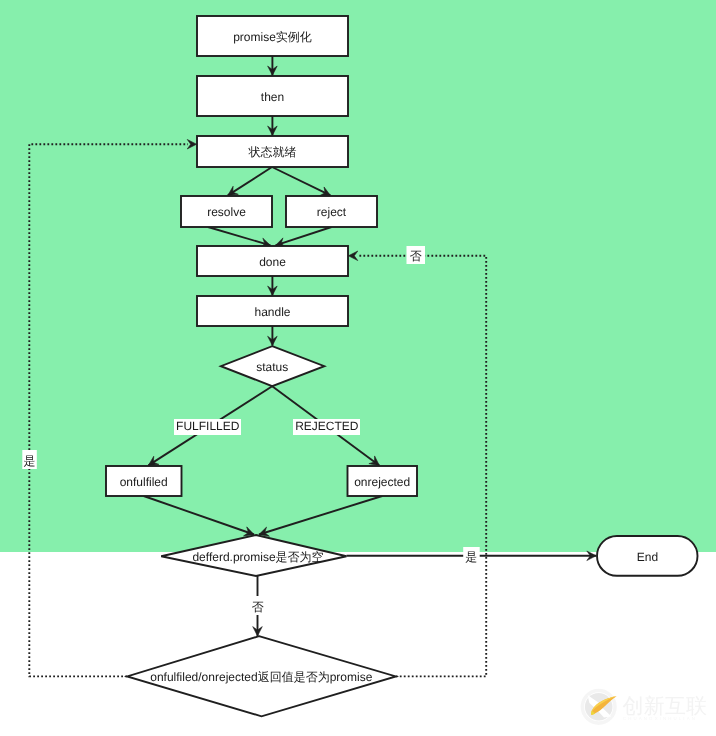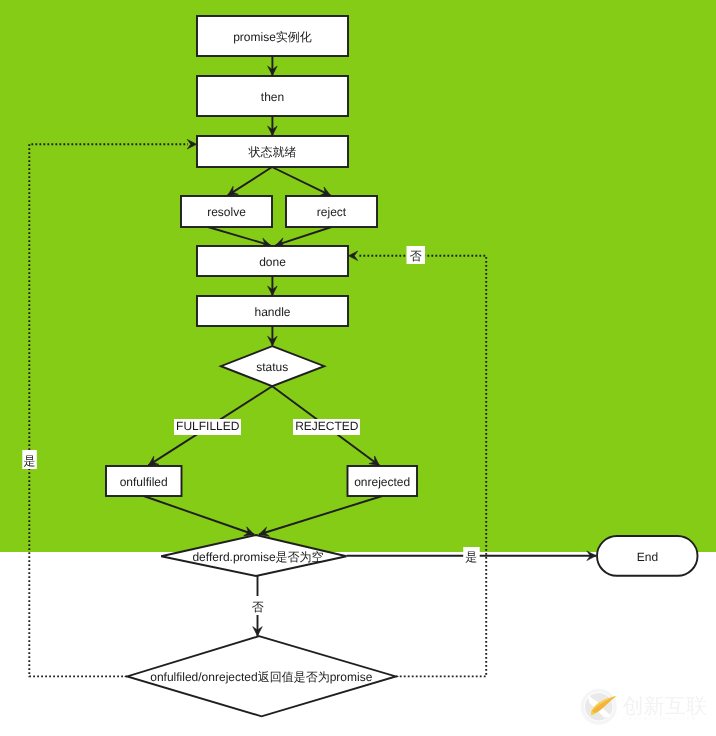--- a/index.html
+++ b/index.html
@@ -1,19 +1,19 @@
 <!DOCTYPE html>
 <html><head>
 <meta charset="utf-8">
 <title>promise flowchart</title>
 <style>
   html,body{margin:0;padding:0;background:#ffffff;}
   body{width:716px;height:736px;overflow:hidden;
        font-family:"Liberation Sans","DejaVu Sans",sans-serif;}
-  #canvas{position:relative;width:716px;height:552px;background:#84cc16;}
+  #canvas{position:relative;width:716px;height:552px;background:#86efac;}
   svg#flow{position:absolute;left:0;top:0;width:716px;height:736px;display:block;}
   .shape{fill:#ffffff;stroke:#1f1f1f;stroke-width:1.9;}
   .edge{fill:none;stroke:#1f1f1f;stroke-width:1.9;}
   .edge-dot{fill:none;stroke:#1f1f1f;stroke-width:1.9;stroke-dasharray:1.8 2.2;stroke-linecap:butt;}
   text{-webkit-font-smoothing:antialiased;text-rendering:geometricPrecision;}
   .lbl{font-family:"Liberation Sans","DejaVu Sans",sans-serif;font-size:12px;fill:#1a1a1a;
        text-anchor:middle;dominant-baseline:middle;}
   .elbl{font-family:"Liberation Sans","DejaVu Sans",sans-serif;font-size:12px;fill:#1a1a1a;
        text-anchor:middle;dominant-baseline:middle;}
   .wm{position:absolute;}

